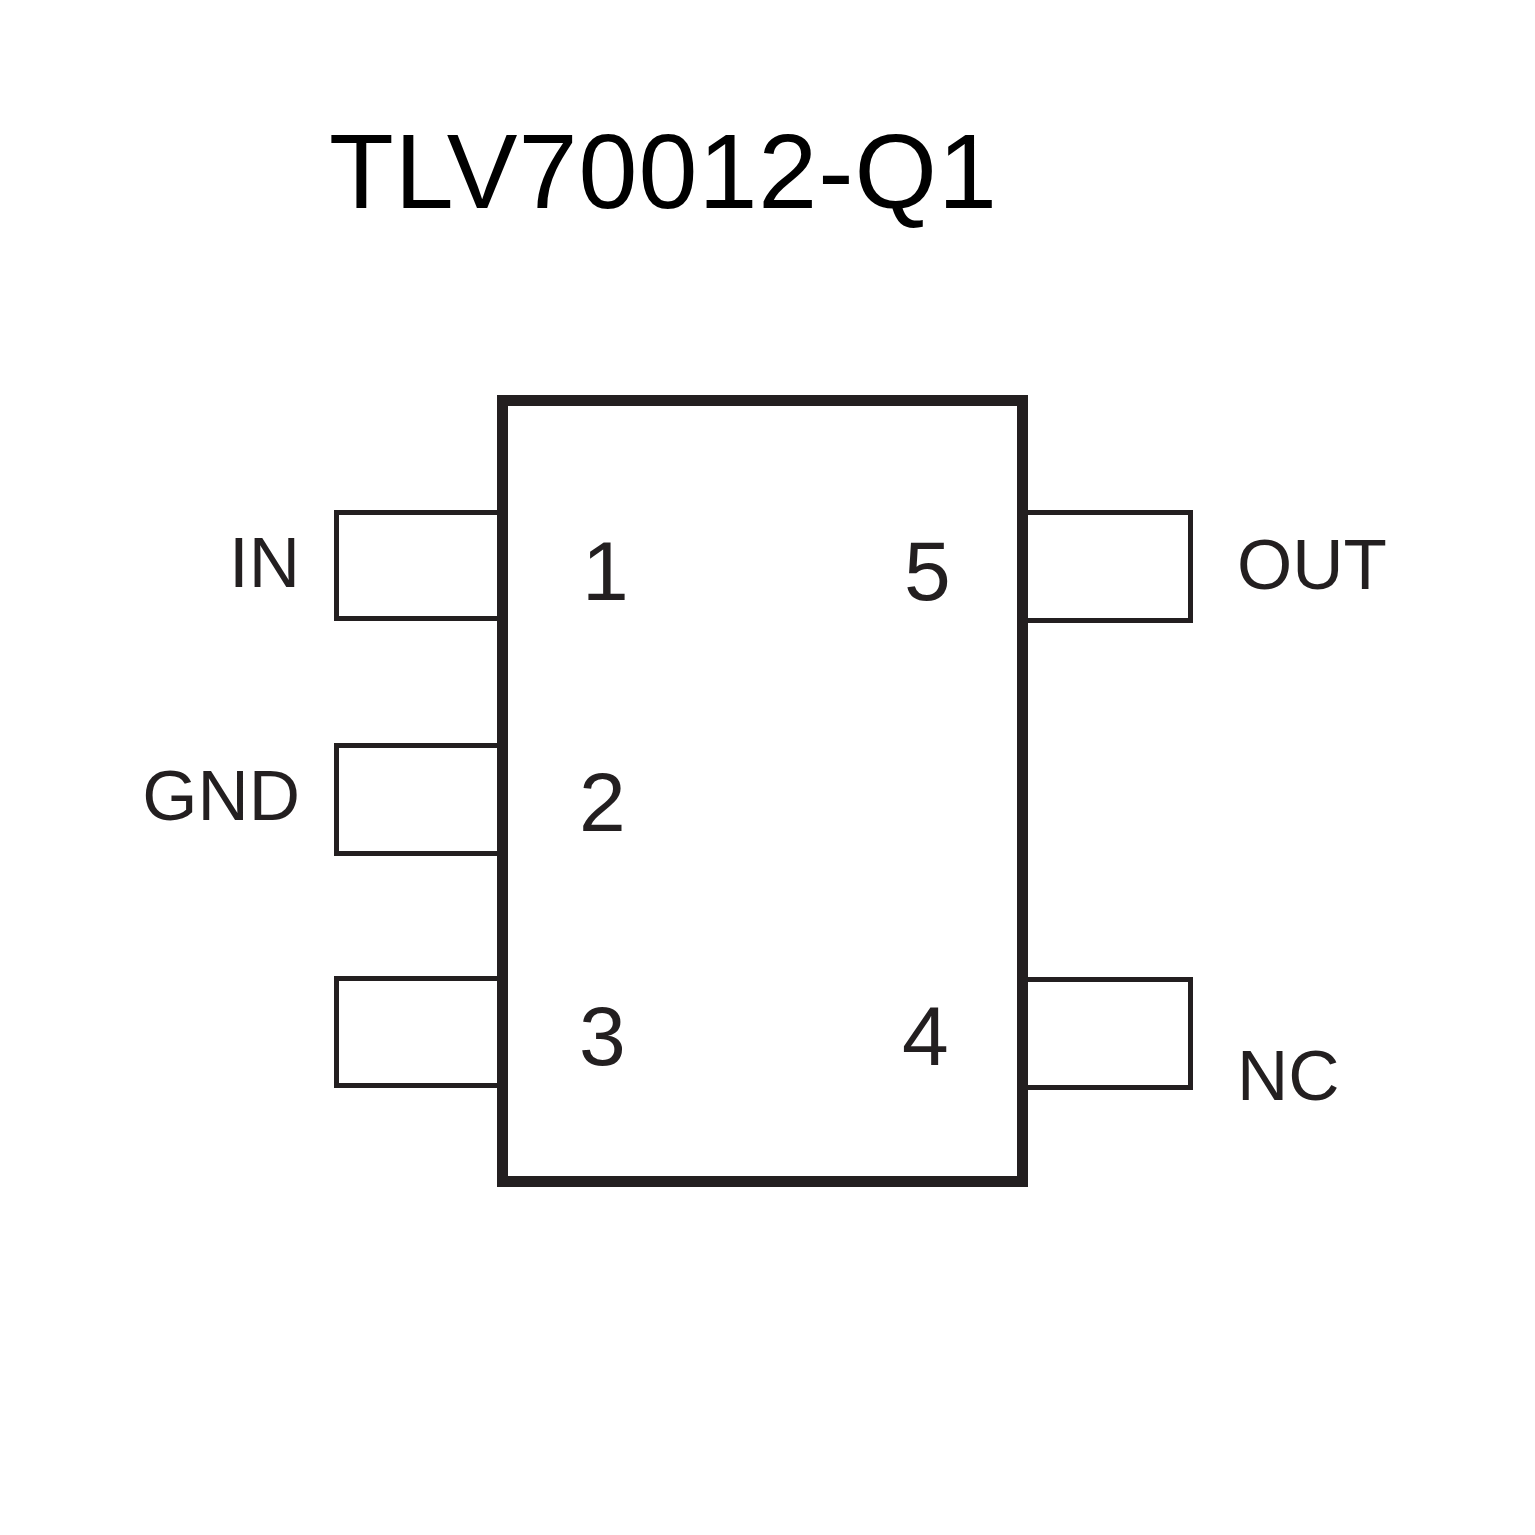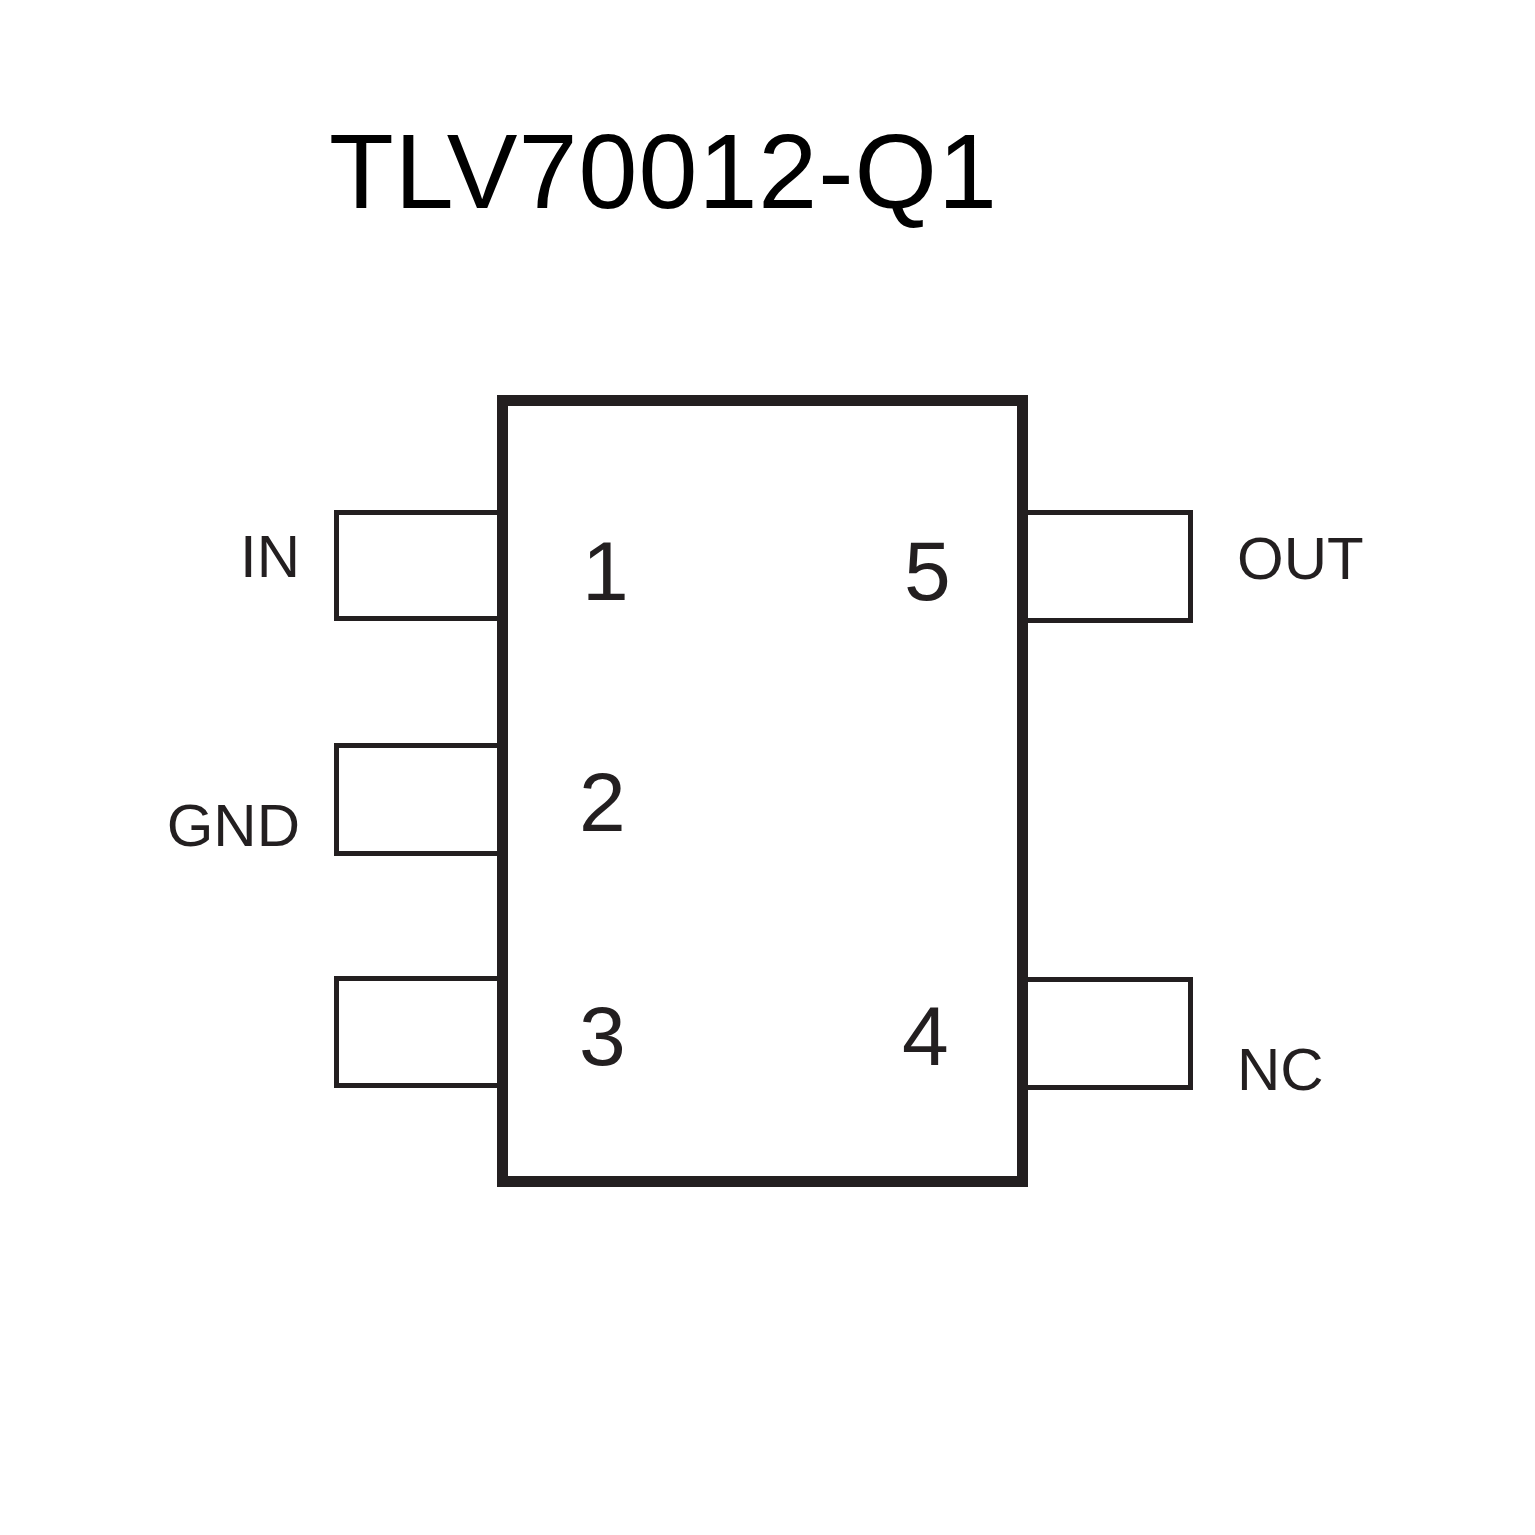--- a/index.html
+++ b/index.html
@@ -49,38 +49,38 @@
   }
   .pin-box.left  { left: 334px; width: 170px; }
   .pin-box.right { left: 1023px; width: 170px; }
   #pin-box-in  { top: 510px; height: 111px; }
   #pin-box-gnd { top: 743px; height: 113px; }
   #pin-box-en  { top: 976px; height: 112px; }
   #pin-box-out { top: 510px; height: 113px; }
   #pin-box-nc  { top: 977px; height: 113px; }
   .pin-label {
     position: absolute;
-    font-size: 60px;
+    font-size: 71px;
     font-weight: 400;
     line-height: 1;
     white-space: nowrap;
     color: #231f20;
     z-index: 3;
   }
   .pin-label.left-side {
     left: 0;
     width: 300px;
     text-align: right;
   }
   .pin-label.right-side {
     left: 1237px;
     text-align: right;
   }
   #pin-label-in  { top: 527px; }
-  #pin-label-gnd { top: 760px; margin-top: 36px; }
+  #pin-label-gnd { top: 760px; }
   #pin-label-en  { top: 994px; }
   #pin-label-out { top: 529px; }
   #pin-label-nc  { top: 1040px; }
   .pin-number {
     position: absolute;
     font-size: 84px;
     font-weight: 400;
     line-height: 1;
     color: #231f20;
     z-index: 3;

